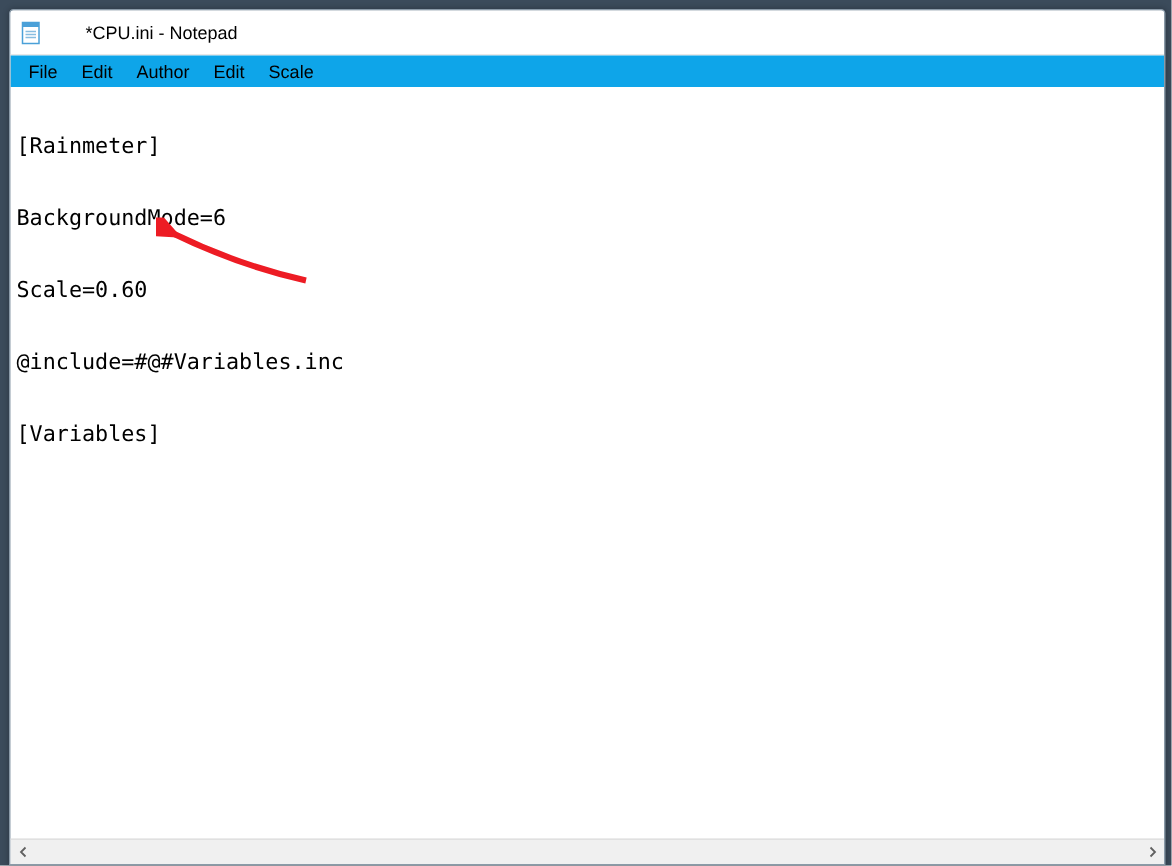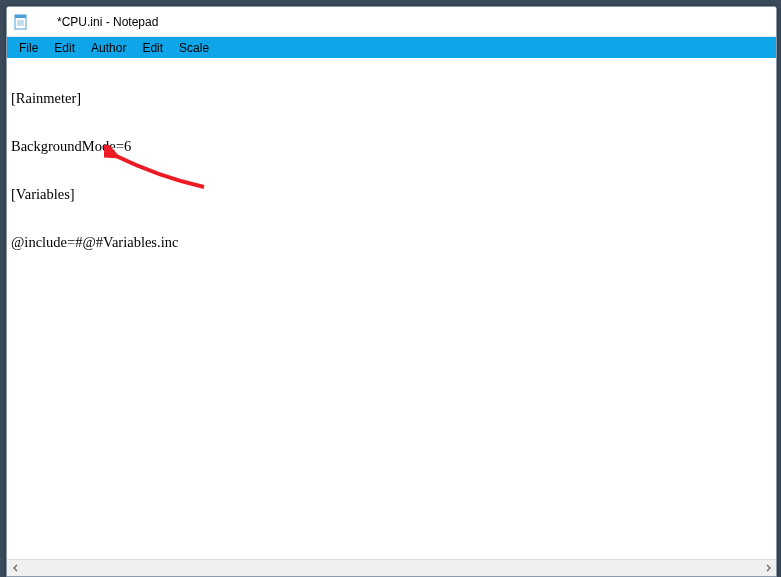--- a/index.html
+++ b/index.html
@@ -62,21 +62,21 @@
       flex: 1;
       padding: 0 4px 0 4px;
       font-family: Consolas, "Lucida Console", monospace;
       font-size: 14.5px;
       line-height: 16px;
       color: #000;
       white-space: pre;
       overflow: hidden;
       position: relative;
     }
-    .editor-line { height: 16px; font-family: Liberation Serif, serif; }
+    .editor-line { height: 16px; }
     .scrollbar-h {
       height: 17px;
       background: #f0f0f0;
       border-top: 1px solid #e0e0e0;
       display: flex;
       align-items: center;
     }
     .scroll-arrow {
       width: 17px;
       height: 17px;
@@ -116,22 +116,23 @@
     <span class="menu-item">File</span>
     <span class="menu-item">Edit</span>
     <span class="menu-item">Author</span>
     <span class="menu-item">Edit</span>
     <span class="menu-item">Scale</span>
   </div>
 
   <div class="editor">
     <div class="editor-line">[Rainmeter]</div>
     <div class="editor-line">BackgroundMode=6</div>
+    <div class="editor-line">Scale=0.60</div>
+    <div class="editor-line">@include=#@#Variables.inc</div>
     <div class="editor-line">[Variables]</div>
-    <div class="editor-line">@include=#@#Variables.inc</div>
     <div class="editor-line"></div>
     
     
     
     
     
     
     
     
     

